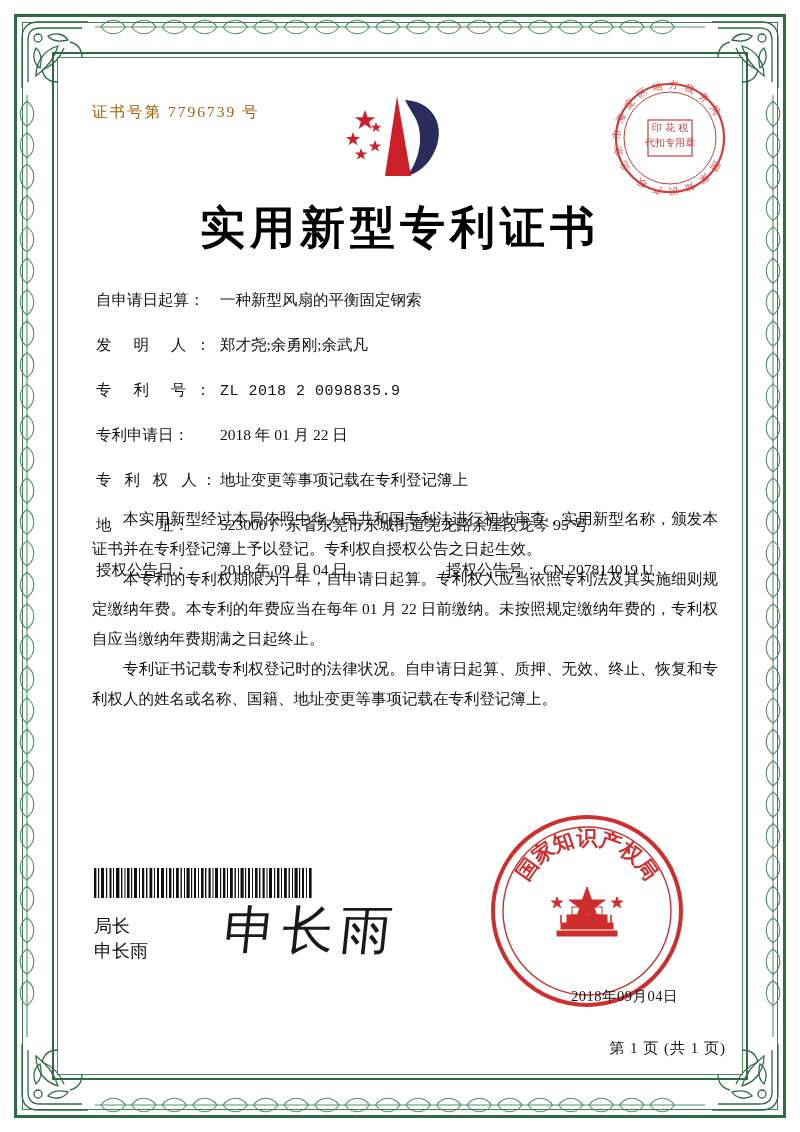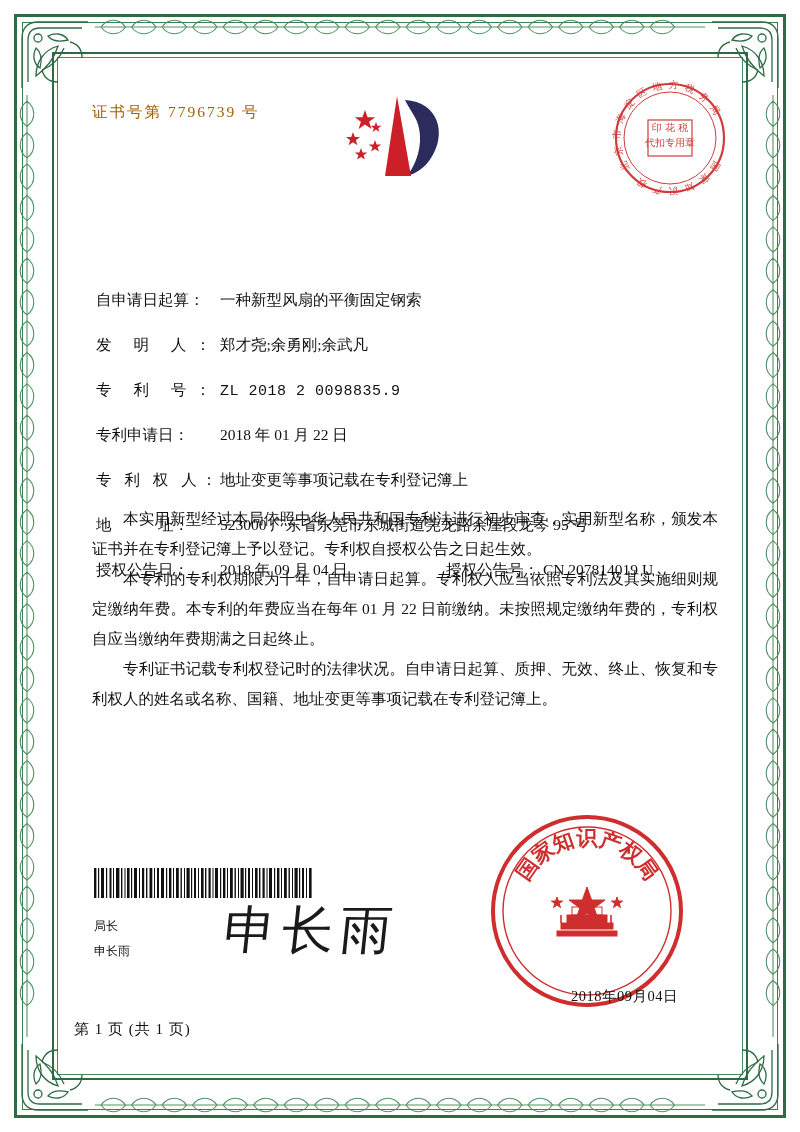--- a/index.html
+++ b/index.html
@@ -147,21 +147,21 @@
     position: absolute;
     left: 20px; bottom: 160px;
     width: 220px; height: 30px;
   }
   .barcode svg { width: 100%; height: 100%; display: block; }
 
   
   .sig-label {
     position: absolute;
     left: 20px; bottom: 94px;
-    font-size: 12px;
+    font-size: 18px;
     line-height: 25px;
     color: #111;
   }
   .sig-hand {
     position: absolute;
     left: 150px; bottom: 92px;
     font-size: 52px;
     color: #1a1a1a;
     font-family: "DejaVu Serif", serif;
     letter-spacing: 6px;
@@ -180,22 +180,22 @@
     position: absolute;
     right: 48px; bottom: 52px;
     font-size: 14.5px;
     color: #111;
     letter-spacing: .5px;
     white-space: nowrap;
   }
 
   .page-foot {
     position: absolute;
-    left: 0; right: 0; bottom: 19px;
-    text-align: left;
+    left: 0; right: 0; bottom: 0;
+    text-align: right;
     font-size: 15px;
     color: #111;
     letter-spacing: 1px;
     margin-top: 36px;
   }
 </style>
 </head>
 <body>
 
 <div id="page">
@@ -369,20 +369,21 @@
           <text transform="translate(62,62) rotate(122) translate(0,-50)" text-anchor="middle">国</text>
           <text transform="translate(62,62) rotate(140) translate(0,-50)" text-anchor="middle">家</text>
           <text transform="translate(62,62) rotate(158) translate(0,-50)" text-anchor="middle">知</text>
           <text transform="translate(62,62) rotate(176) translate(0,-50)" text-anchor="middle">识</text>
           <text transform="translate(62,62) rotate(194) translate(0,-50)" text-anchor="middle">产</text>
           <text transform="translate(62,62) rotate(212) translate(0,-50)" text-anchor="middle">权</text>
         </g>
       </svg>
     </div>
 
+    <div class="main-title">实用新型专利证书</div>
 
     <div class="fields">
 
       <div class="frow">
         <span class="flabel">自申请日起算：</span>
         <span class="fval">一种新型风扇的平衡固定钢索</span>
       </div>
 
       <div class="frow">
         <span class="flabel sp3">发 明 人：</span>

